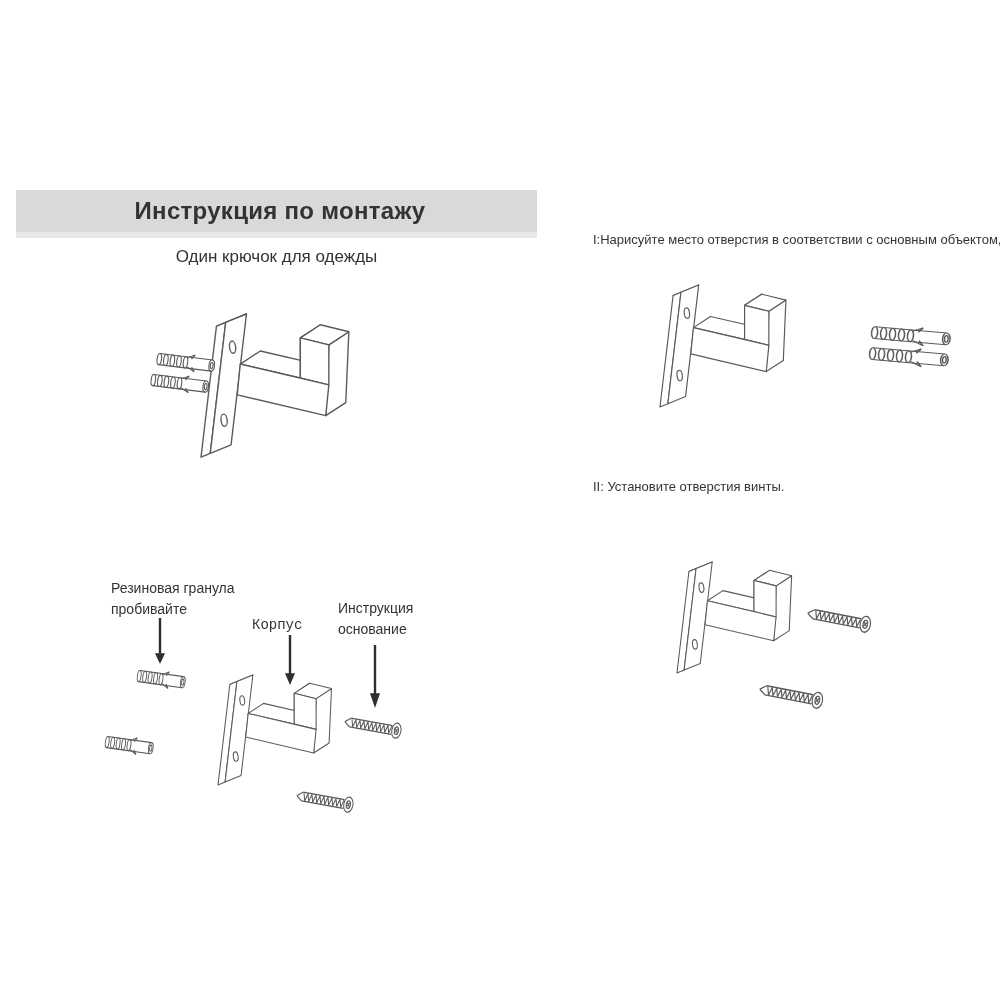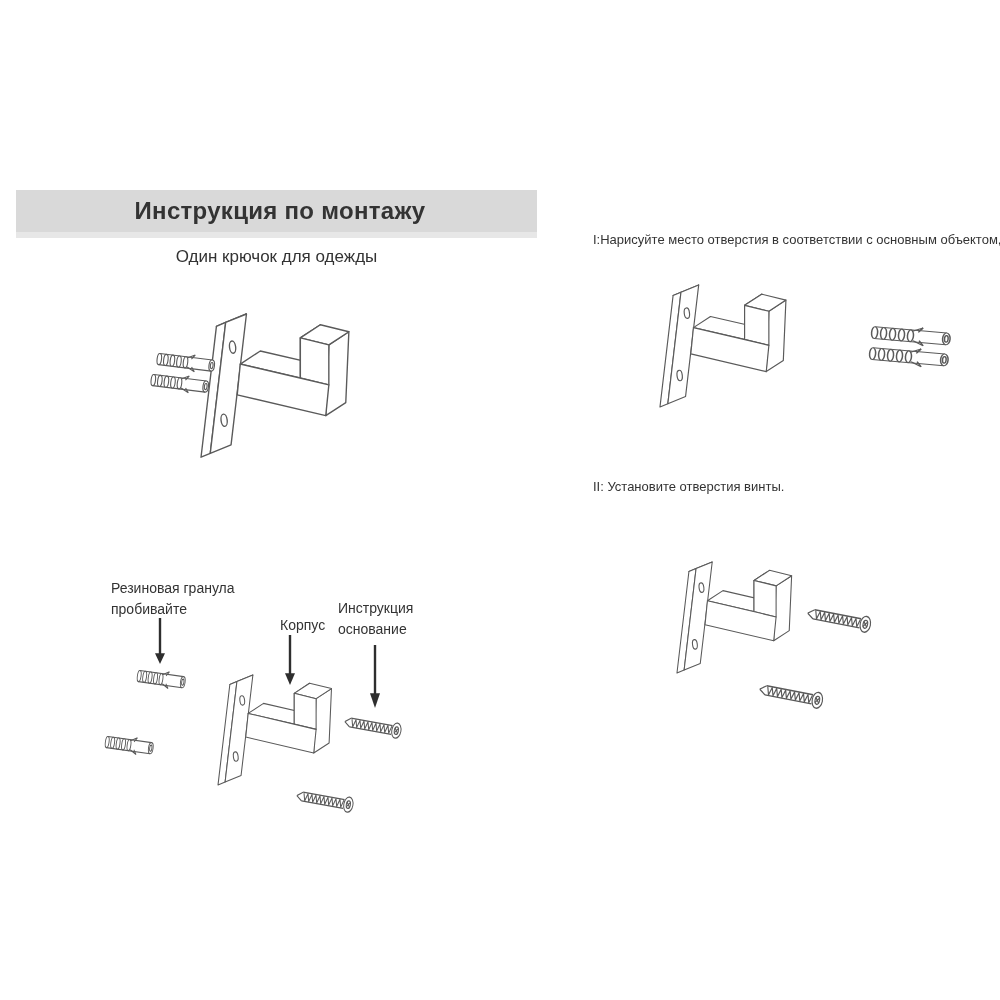--- a/index.html
+++ b/index.html
@@ -18,21 +18,21 @@
     position:absolute; left:16px; top:247px; width:521px;
     text-align:center; font-size:17px; font-weight:normal;
   }
 
   .step { position:absolute; font-size:13px; line-height:20px; white-space:nowrap; }
   .step1 { left:593px; top:230px; }
   .step2 { left:593px; top:477px; }
 
   .plabel { position:absolute; font-size:14px; line-height:21px; white-space:nowrap; }
   .pl-anchor { left:111px; top:578px; }
-  .pl-body   { left:280px; top:615px; }
+  .pl-body   { left:252px; top:615px;font-family:Liberation Mono, monospace; }
   .pl-base   { left:338px; top:598px; }
 
   .art { position:absolute; color: var(--line-art,#5a5a5a); }
   .arrow { color:#2e2e2e; }
 </style>
 </head>
 <body style="--title-bar: #d9d9d9; --title-bar-edge: #e7e7e7; --text: #333333; --line-art: #5a5a5a; --background: #ffffff;">
 
 <svg width="0" height="0" style="position:absolute" aria-hidden="true">
   <defs>

